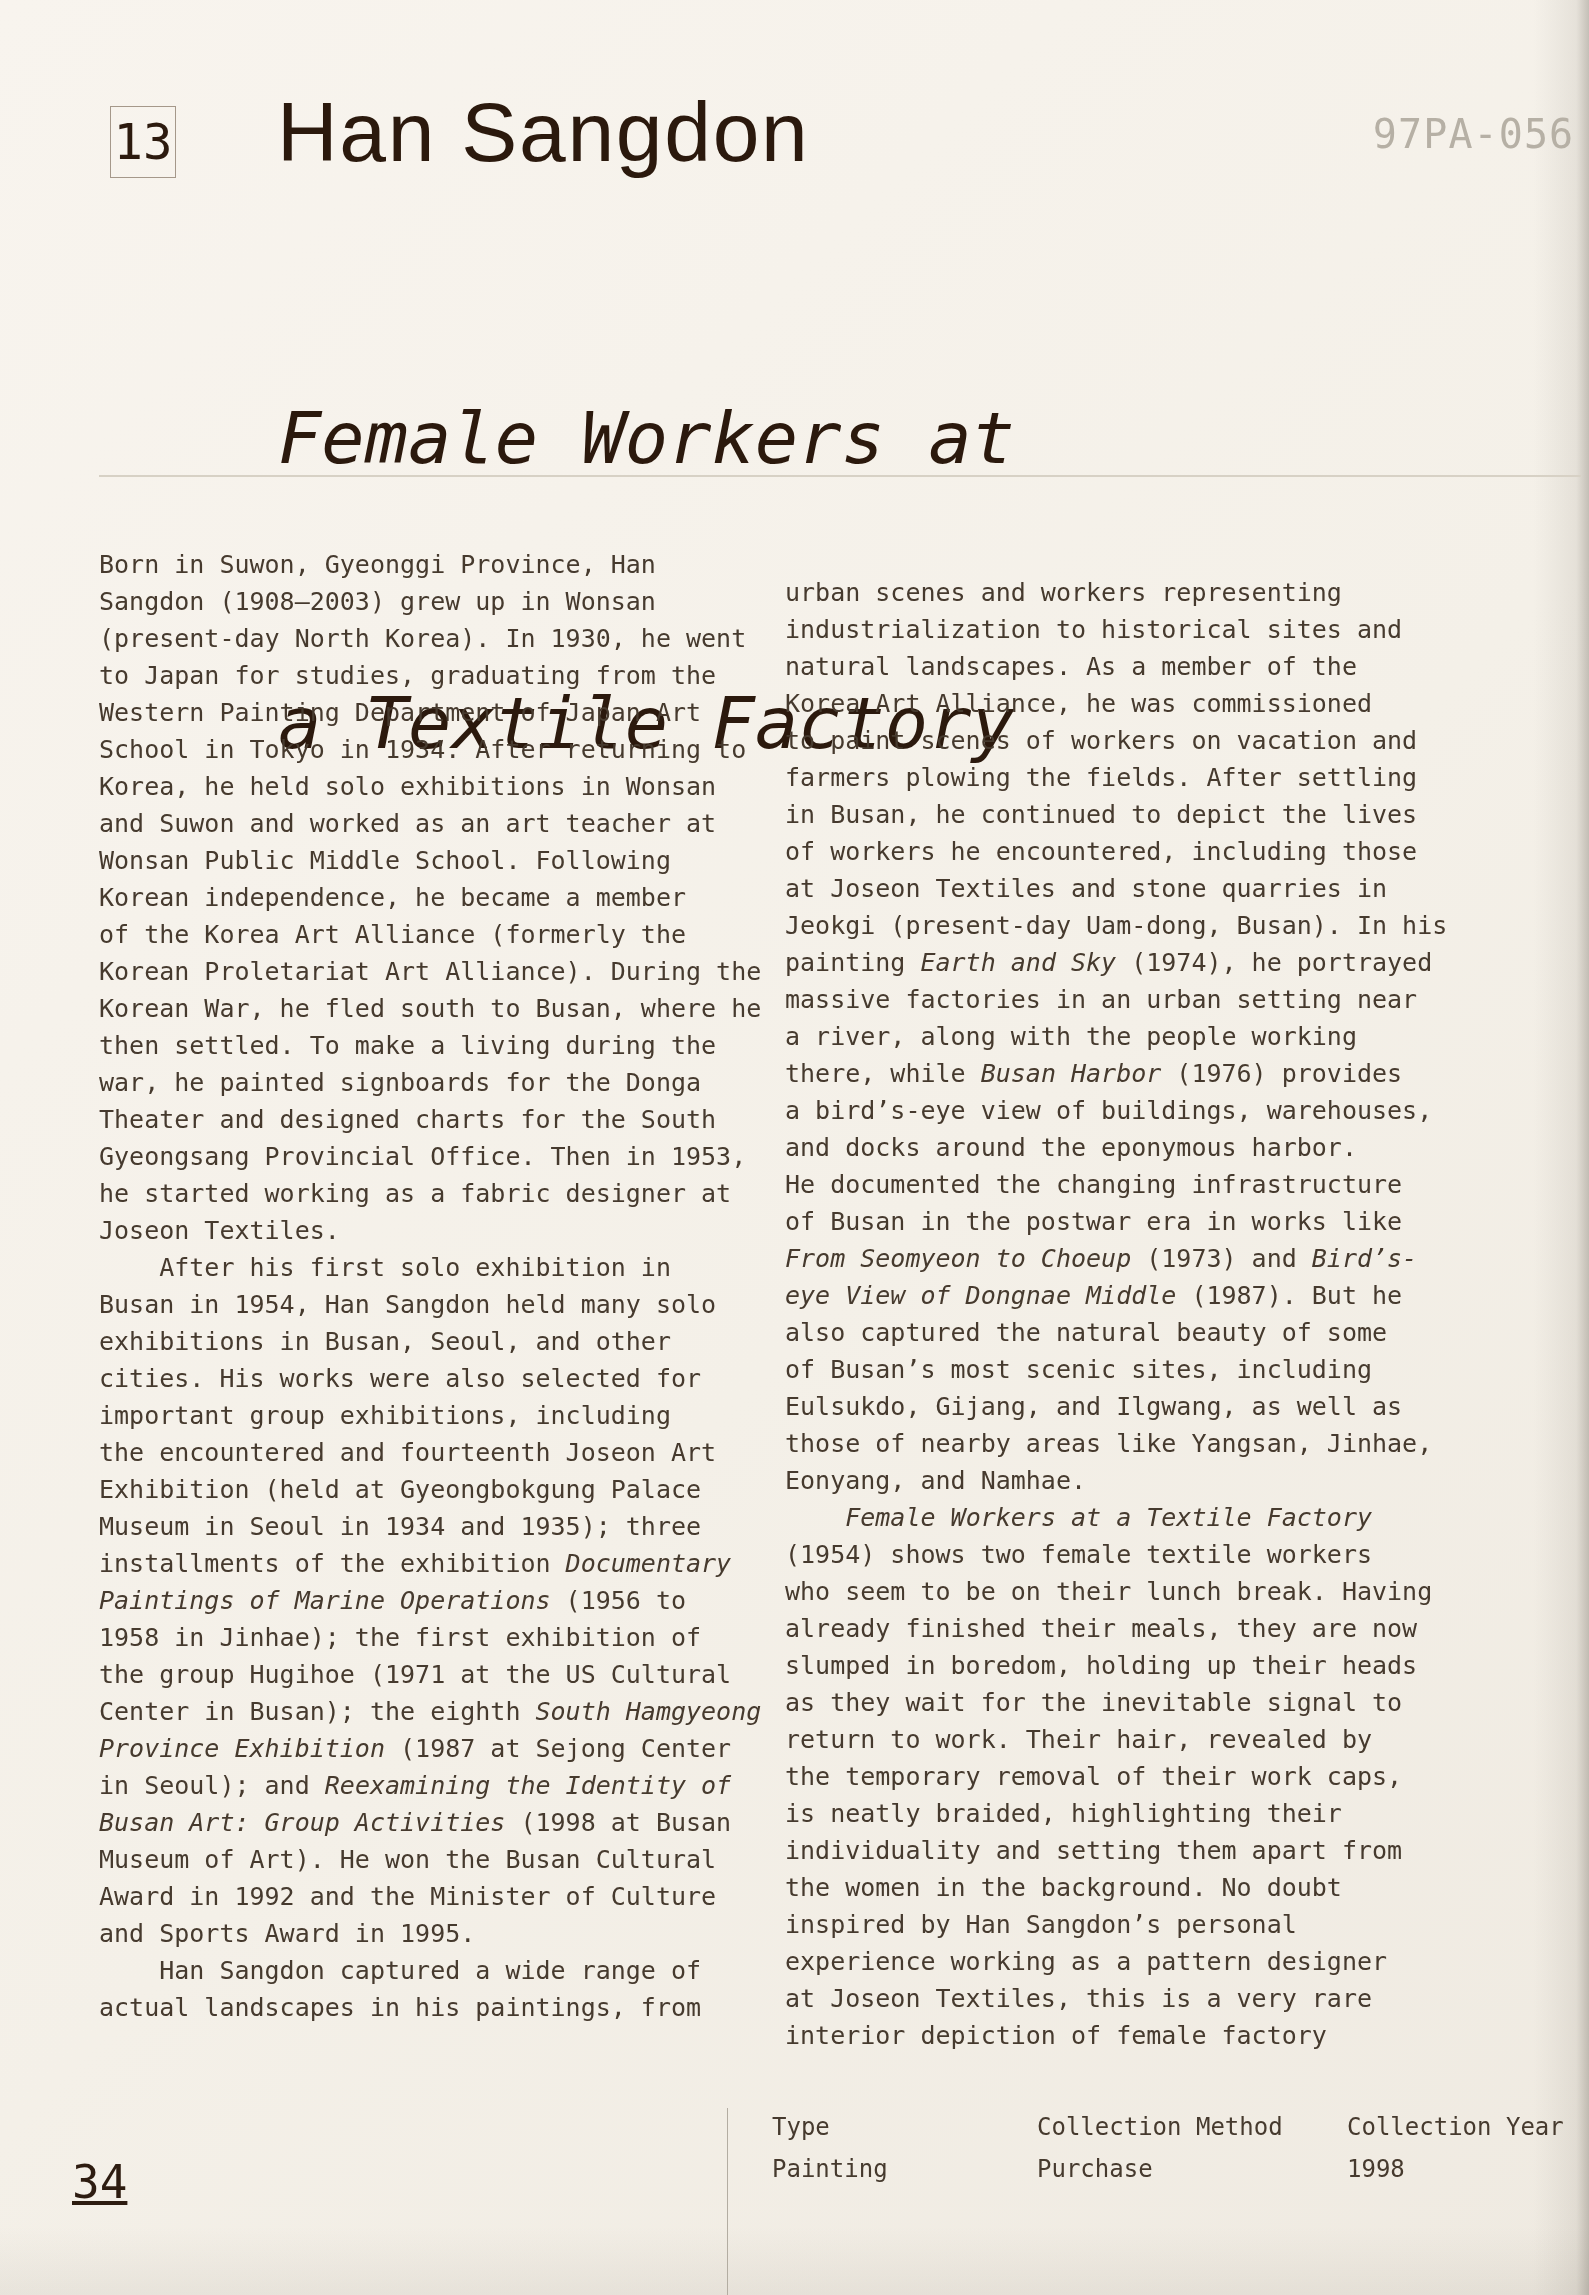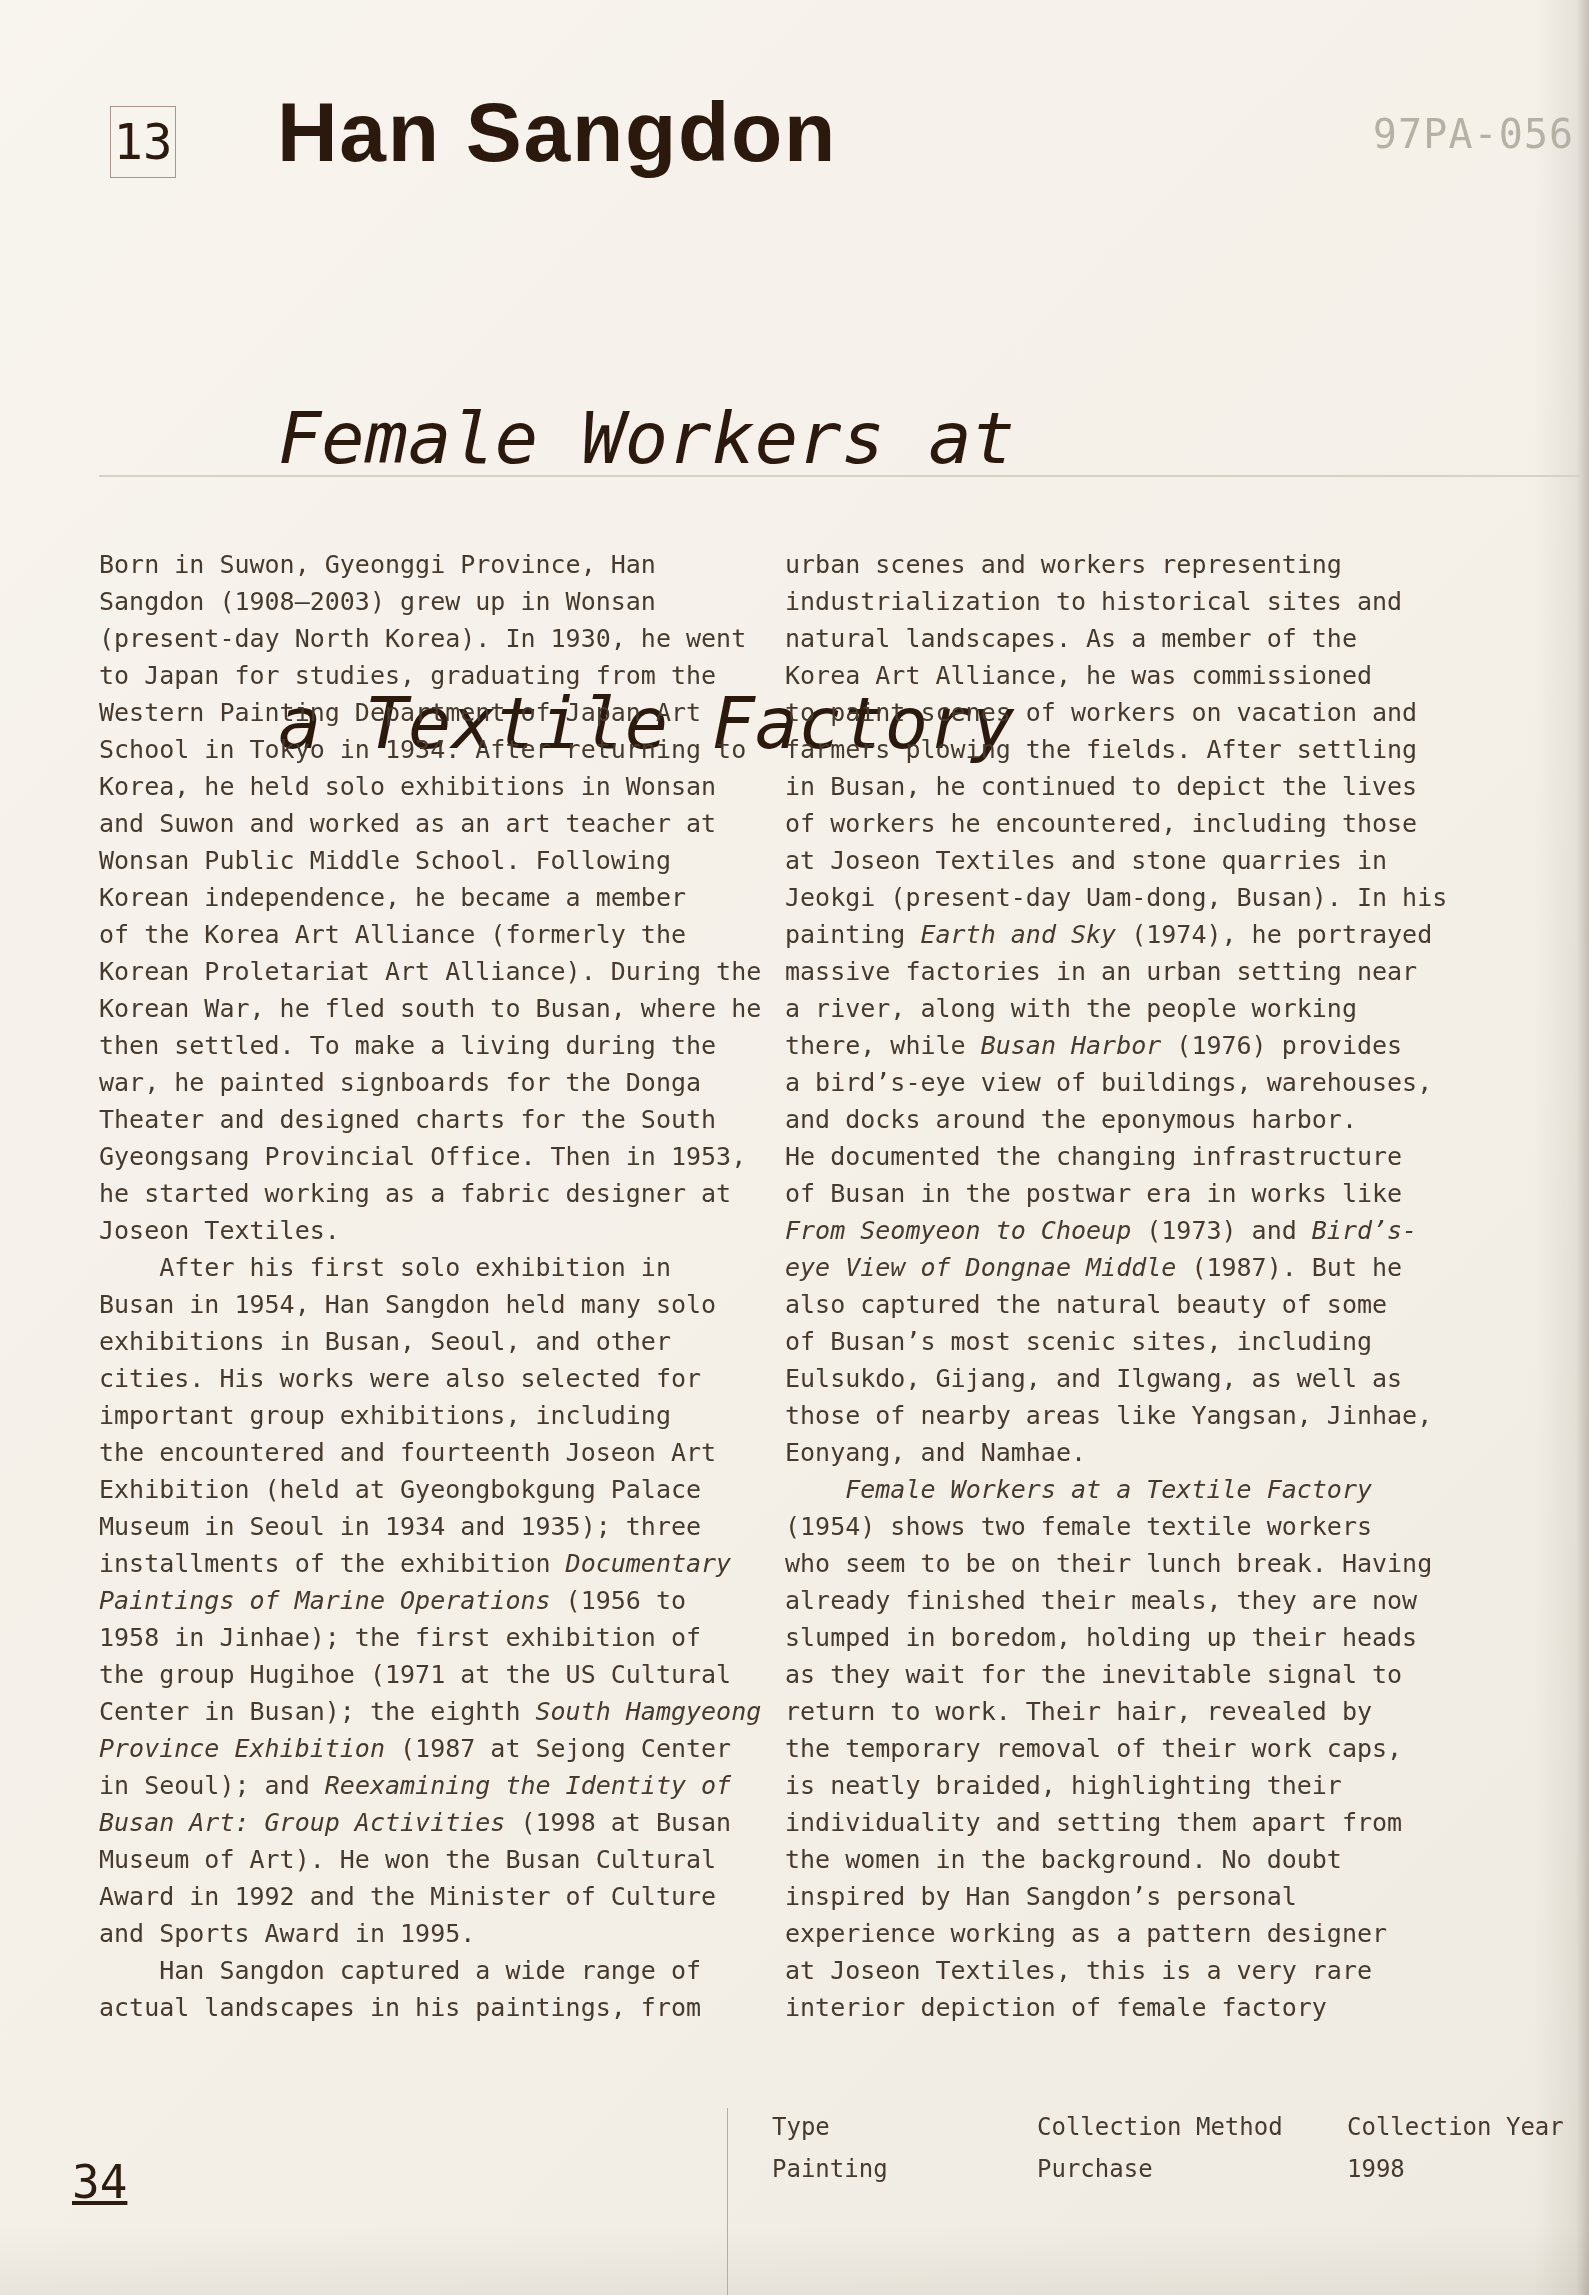--- a/index.html
+++ b/index.html
@@ -14,39 +14,39 @@
   }
   .item-number-box {
     position: absolute; left: 110px; top: 106px; width: 66px; height: 72px;
     border: 1.7px solid #a5988a; box-sizing: border-box;
     display: flex; align-items: center; justify-content: center;
     font-size: 49px; color: #2c1a0e;
   }
   .artist-name {
     position: absolute; left: 277px; top: 84px;
     font-family: "Liberation Sans", sans-serif;
-    font-size: 84px; font-weight: 700; letter-spacing: 1.7px;
+    font-size: 84px; font-weight: 400; letter-spacing: 1.7px;
     color: #2b190d; white-space: pre;
   }
   .subtitle {
     position: absolute; left: 278px; top: 201px;
     font-size: 72px; font-style: italic; line-height: 95px;
     color: #2b190d; white-space: pre;
   }
   .catalog-code {
     position: absolute; top: 111px; right: 14.7px;
     font-size: 40px; letter-spacing: 1.1px; color: #b6b0a5; white-space: pre;
   }
   .title-rule {
     position: absolute; left: 99px; top: 475px; width: 1482px; height: 1.7px;
     background: #d7d1c5;
   }
   .text-column { position: absolute; top: 546px; }
   .text-column.left  { left: 99px; }
-  .text-column.right { left: 785px; }
+  .text-column.right { left: 785px; margin-top: 28px; }
   .line { white-space: pre; font-size: 25px; line-height: 37px; color: #463a2e; }
   .it { font-style: italic; }
   .meta-field { position: absolute; top: 2106px; }
   .meta-field.f0 { left: 772px; }
   .meta-field.f1 { left: 1037px; }
   .meta-field.f2 { left: 1347px; }
   .meta-label, .meta-value { font-size: 24px; line-height: 42px; white-space: pre; color: #463a2e; }
   .v-rule {
     position: absolute; left: 727px; top: 2108px; width: 1.1px; height: 187px;
     background: #b3ada2;

